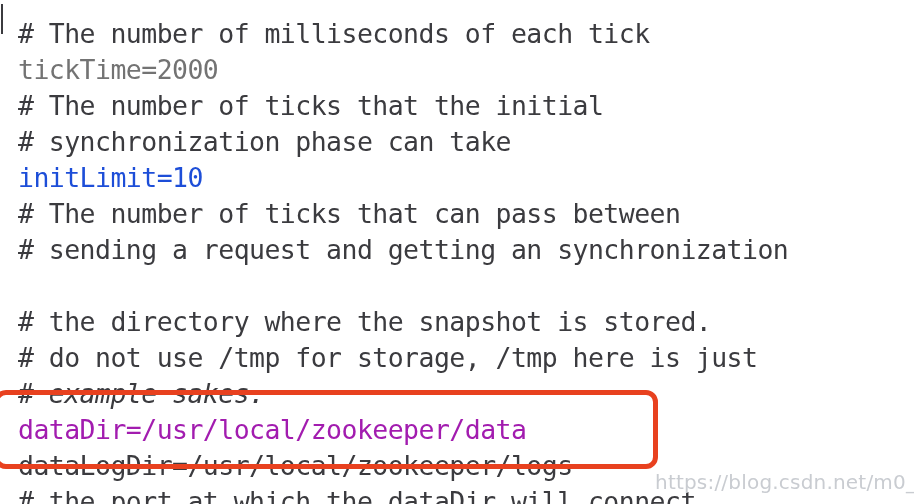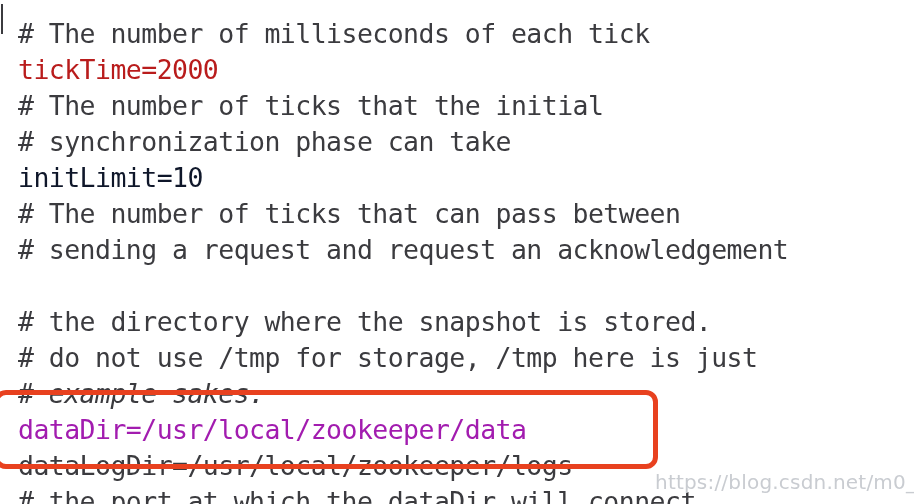--- a/index.html
+++ b/index.html
@@ -77,26 +77,26 @@
   }
 </style>
 </head>
 <body>
 
 <div id="editor" style="background: rgb(255, 255, 255);">
 
   <div class="code-area">
 
     <div class="code-line" style="top: 0px; color: rgb(59, 59, 63);"># The number of milliseconds of each tick</div>
-    <div class="code-line" style="top: 36px; color: #b91c1c;">tickTime=2000</div>
+    <div class="code-line" style="top: 36px; color: #737373;">tickTime=2000</div>
     <div class="code-line" style="top: 72px; color: rgb(59, 59, 63);"># The number of ticks that the initial</div>
     <div class="code-line" style="top: 108px; color: rgb(59, 59, 63);"># synchronization phase can take</div>
-    <div class="code-line" style="top: 144px; color: #0f172a;">initLimit=10</div>
+    <div class="code-line" style="top: 144px; color: #1d4ed8;">initLimit=10</div>
     <div class="code-line" style="top: 180px; color: rgb(59, 59, 63);"># The number of ticks that can pass between</div>
-    <div class="code-line" style="top: 216px; color: rgb(59, 59, 63);"># sending a request and request an acknowledgement</div>
+    <div class="code-line" style="top: 216px; color: rgb(59, 59, 63);"># sending a request and getting an synchronization</div>
     <div class="code-line" style="top: 288px; color: rgb(59, 59, 63);"># the directory where the snapshot is stored.</div>
     <div class="code-line" style="top: 324px; color: rgb(59, 59, 63);"># do not use /tmp for storage, /tmp here is just</div>
     <div class="code-line" style="top: 360px; color: rgb(59, 59, 63); font-style: italic;"># example sakes.</div>
     <div class="code-line" style="top: 396px; color: #a21caf;">dataDir=/usr/local/zookeeper/data</div>
     <div class="code-line" style="top: 432px; color: rgb(59, 59, 63);">dataLogDir=/usr/local/zookeeper/logs</div>
     <div class="code-line" style="top: 468px; color: rgb(59, 59, 63);"># the port at which the dataDir will connect</div>
 
   </div>
 
   <div class="caret"></div>

